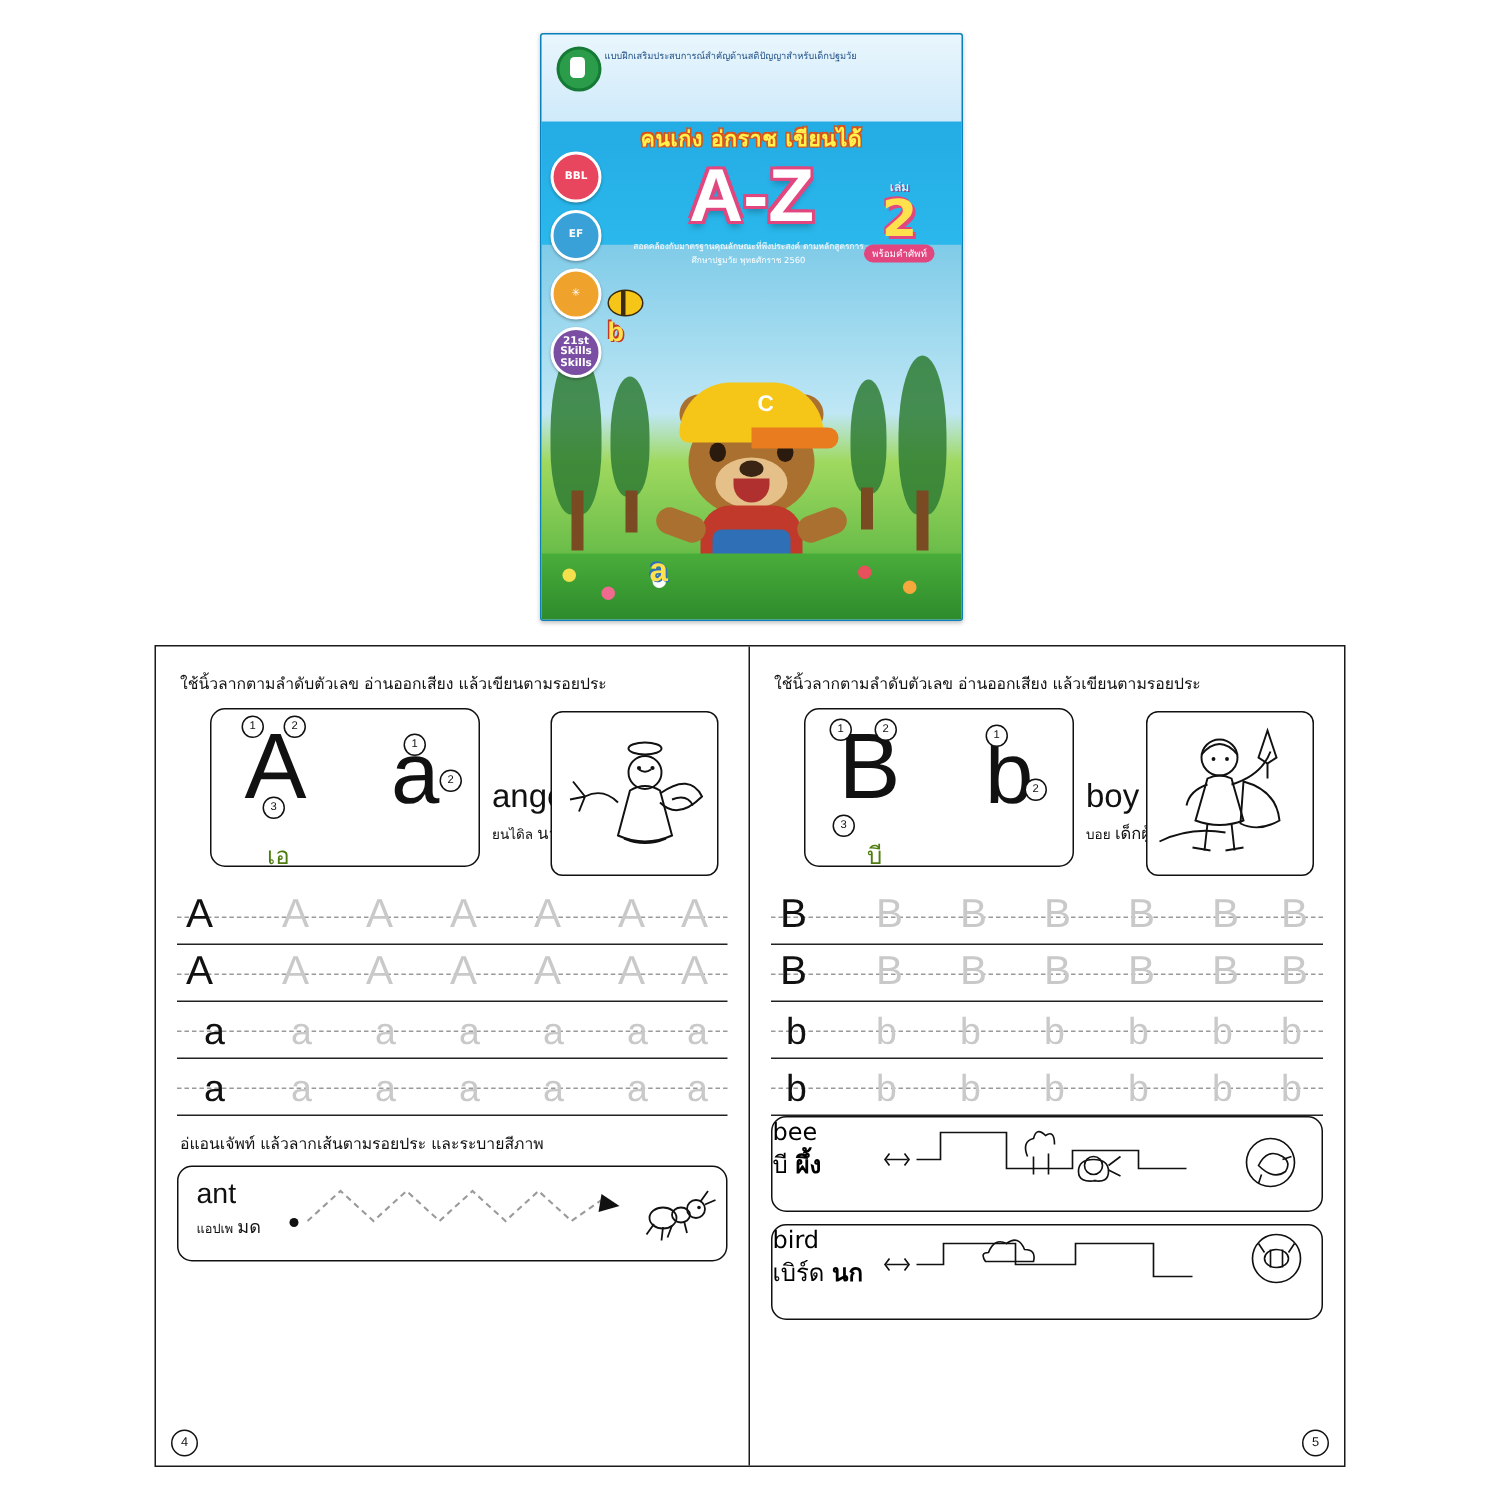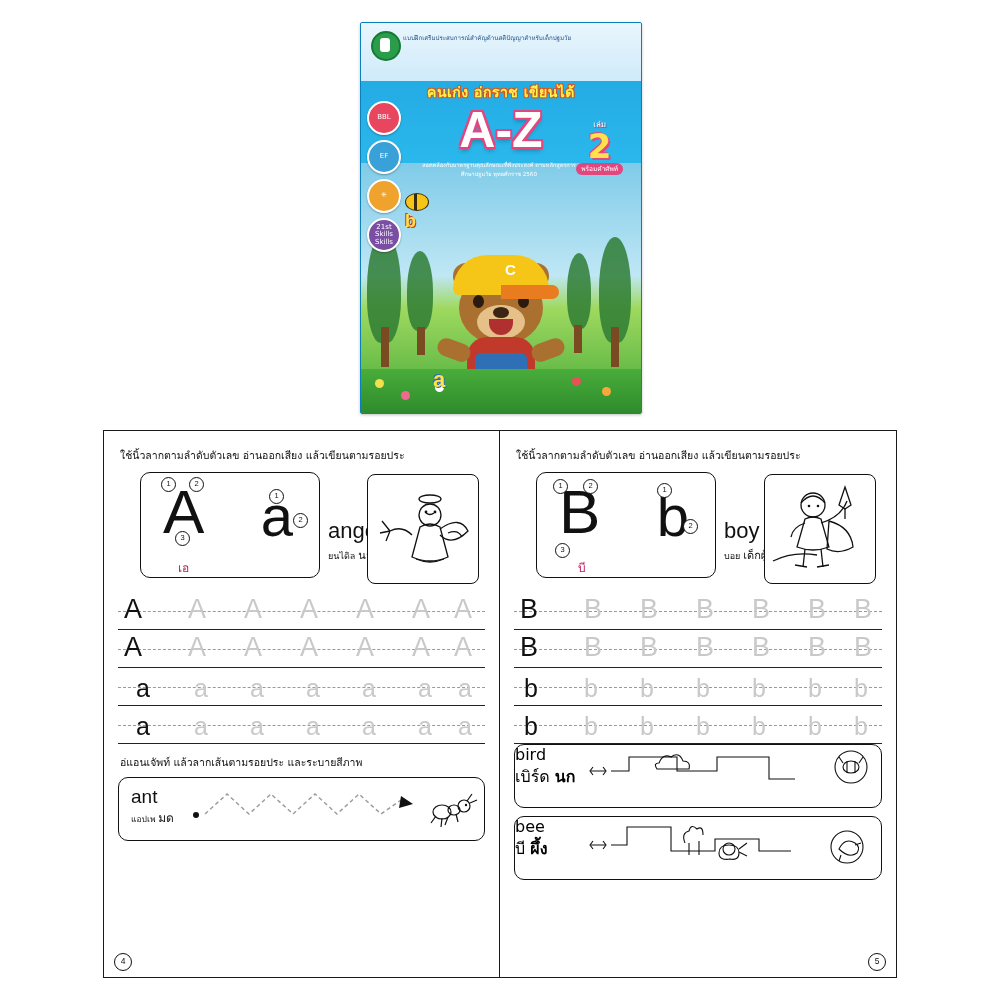--- a/index.html
+++ b/index.html
@@ -44,21 +44,21 @@
   .cover .volbadge{
     margin-top:1px;background:#e2467f;color:#fff;font-size:6.5px;border-radius:7px;padding:1px 5px;white-space:nowrap;
   }
   .cover .subdesc{
     position:absolute;left:58px;top:138px;width:160px;text-align:center;font-size:5.6px;color:#ffffff;line-height:1.6;
   }
   .cover .badges{position:absolute;left:6px;top:78px;width:34px;}
   .cover .badge{
     width:30px;height:30px;border-radius:50%;margin-bottom:5px;
     display:flex;align-items:center;justify-content:center;
-    font-size:7px;font-weight:normal;color:#fff;border:2px solid #ffffff;
+    font-size:7px;font-weight:bold;color:#fff;border:2px solid #ffffff;
     box-shadow:0 1px 2px rgba(0,0,0,.3);text-align:center;line-height:1.05;
   }
   .b1{background:#e8455f;} .b2{background:#3aa0d8;} .b3{background:#f0a32c;} .b4{background:#7a4fa3;}
   .cover .scene{position:absolute;left:0;top:140px;width:100%;height:250px;overflow:hidden;}
   .cover .sky{position:absolute;inset:0;background:linear-gradient(#7fcbe8,#bfe7f5 45%,#9fd95f 58%,#43a83a);}
   .tree{position:absolute;bottom:60px;width:30px;height:90px;background:#2f7d34;border-radius:50% 50% 40% 40%;opacity:.85;}
   .trunk{position:absolute;bottom:46px;width:8px;height:40px;background:#7a4a22;}
   .bear{
     position:absolute;left:50%;transform:translateX(-50%);bottom:14px;width:120px;height:150px;
   }
@@ -104,21 +104,21 @@
   .bigletter{
     position:absolute;top:8px;font-family:"Liberation Sans",sans-serif;font-size:62px;line-height:1;color:#111;font-weight:normal;
   }
   .bigletter.cap{left:22px;}
   .bigletter.low{right:26px;top:14px;font-size:58px;}
   .numcirc{
     position:absolute;width:13px;height:13px;border:1px solid #111;border-radius:50%;
     font-size:7.5px;line-height:12px;text-align:center;color:#111;background:#fff;
     font-family:"Liberation Sans",sans-serif;
   }
-  .thai-read{position:absolute;left:60px;top:86px;font-size:12px;color:#be185d;}
+  .thai-read{position:absolute;left:60px;top:86px;font-size:16px;color:#4d7c0f;}
   .thai-read.r{left:64px;}
   .wordblock{position:absolute;left:210px;top:46px;}
   .word-en{font-family:"Liberation Sans",sans-serif;font-size:22px;color:#111;}
   .word-th{font-size:9px;color:#111;margin-top:2px;}
   .word-th b{font-size:11px;font-weight:normal;}
   .picbox{
     position:absolute;right:6px;top:2px;width:110px;height:108px;border:1.2px solid #111;border-radius:8px;background:#fff;
   }
 
   .rows{margin-top:2px;}
@@ -417,41 +417,20 @@
         <span class="ghost" style="left:182px">b</span>
         <span class="ghost" style="left:238px">b</span>
         <span class="ghost" style="left:294px">b</span>
         <span class="ghost" style="left:340px">b</span>
       </div>
     </div>
 
 
     <div class="mazebox">
       <div class="lw">
-        <div class="en">bird</div>
-        <div class="th">
-          <span>เบิร์ด</span>
-          <b>นก</b>
-        </div>
-      </div>
-      <svg style="position:absolute;left:74px;top:4px;" width="290" height="54" viewBox="0 0 290 54">
-        <g fill="none" stroke="#111" stroke-width="1.1">
-          <path d="M2,22 h14 M4,18 l-3,4 l3,4 M14,18 l3,4 l-3,4"></path>
-          <path d="M22,22 h18 v-14 h48 v14 h40 v-14 h52 v22 h26"></path>
-          <path d="M70 14 q4 -10 12 -6 q8 -6 12 4 q8 0 6 8 l-32 0 q-4 -6 2 -6z"></path>
-          <circle cx="262" cy="18" r="16"></circle>
-          <ellipse cx="262" cy="18" rx="8" ry="6"></ellipse>
-          <path d="M254 14 l-4 -6 M270 14 l4 -6"></path>
-          <path d="M258 12 v12 M266 12 v12"></path>
-        </g>
-      </svg>
-    </div>
-
-    <div class="mazebox">
-      <div class="lw">
         <div class="en">bee</div>
         <div class="th">
           <span>บี</span>
           <b>ผึ้ง</b>
         </div>
       </div>
       <svg style="position:absolute;left:74px;top:2px;" width="290" height="56" viewBox="0 0 290 56">
         <g fill="none" stroke="#111" stroke-width="1.1">
           <path d="M2,26 h14 M4,22 l-3,4 l3,4 M14,22 l3,4 l-3,4"></path>
           <path d="M22,26 h16 v-18 h44 v24 h44 v-12 h44 v12 h32"></path>
@@ -459,15 +438,36 @@
           <path d="M142 40 q-12 2 -12 -6 q0 -8 10 -8 q10 0 10 8 q0 8 -10 6z"></path>
           <circle cx="140" cy="30" r="6"></circle>
           <path d="M150 30 l8 -6 M150 33 l8 4"></path>
           <circle cx="258" cy="28" r="16"></circle>
           <path d="M250 30 q6 -12 16 -6 q6 4 2 10 q-8 6 -18 -4z"></path>
           <path d="M266 26 l6 -2 M252 36 l-2 6"></path>
         </g>
       </svg>
     </div>
 
+    <div class="mazebox">
+      <div class="lw">
+        <div class="en">bird</div>
+        <div class="th">
+          <span>เบิร์ด</span>
+          <b>นก</b>
+        </div>
+      </div>
+      <svg style="position:absolute;left:74px;top:4px;" width="290" height="54" viewBox="0 0 290 54">
+        <g fill="none" stroke="#111" stroke-width="1.1">
+          <path d="M2,22 h14 M4,18 l-3,4 l3,4 M14,18 l3,4 l-3,4"></path>
+          <path d="M22,22 h18 v-14 h48 v14 h40 v-14 h52 v22 h26"></path>
+          <path d="M70 14 q4 -10 12 -6 q8 -6 12 4 q8 0 6 8 l-32 0 q-4 -6 2 -6z"></path>
+          <circle cx="262" cy="18" r="16"></circle>
+          <ellipse cx="262" cy="18" rx="8" ry="6"></ellipse>
+          <path d="M254 14 l-4 -6 M270 14 l4 -6"></path>
+          <path d="M258 12 v12 M266 12 v12"></path>
+        </g>
+      </svg>
+    </div>
+
     <div class="pagenum r">5</div>
   </div>
 </div>
 
 </body></html>

